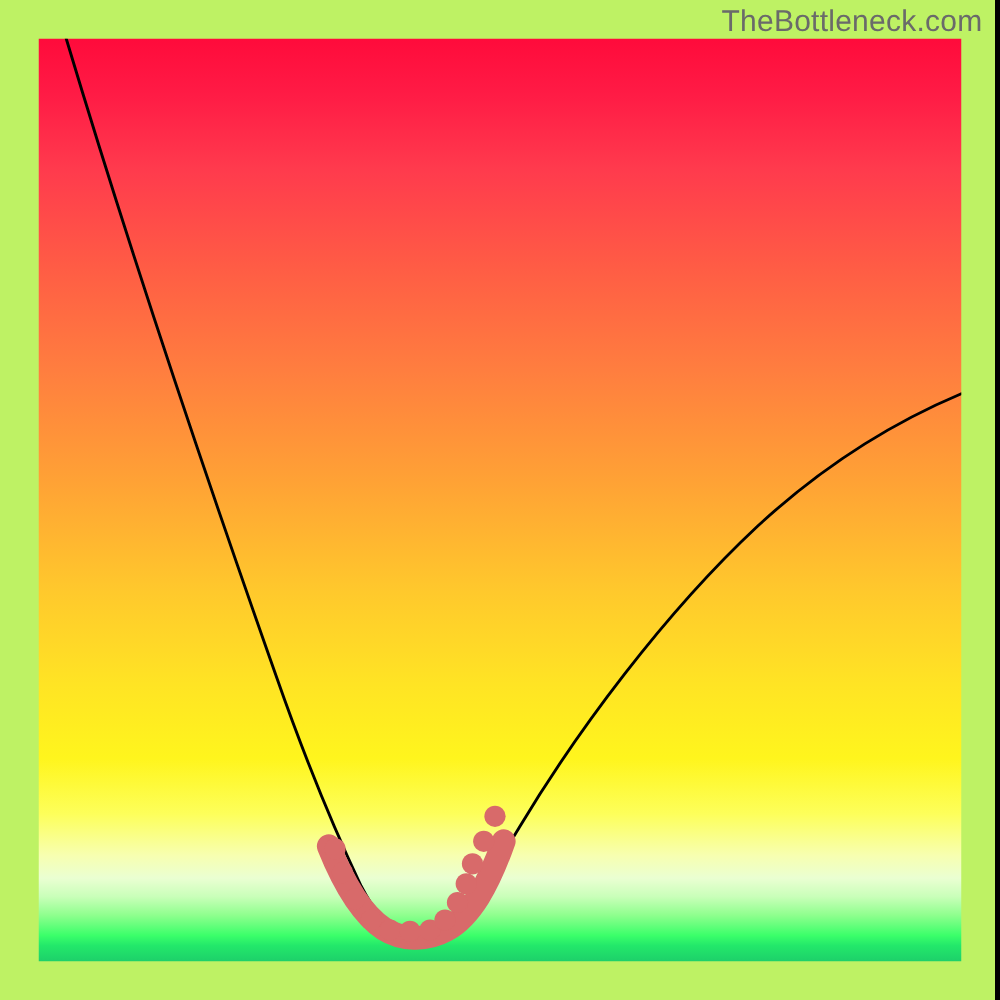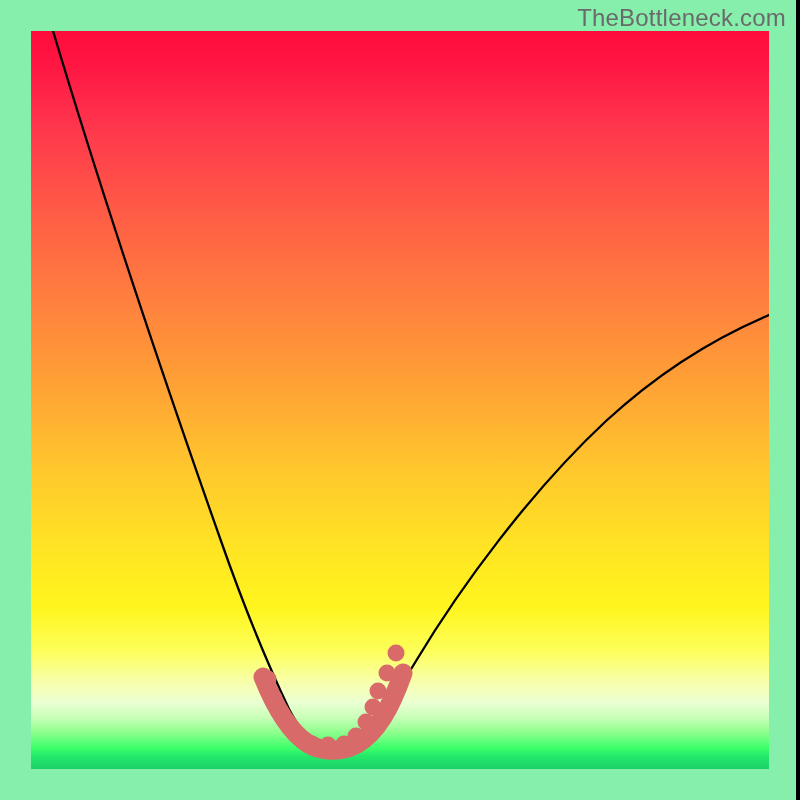--- a/index.html
+++ b/index.html
@@ -10,21 +10,21 @@
     overflow: hidden;
     background: #000;
     font-family: Arial, Helvetica, sans-serif;
   }
   .frame {
     position: absolute;
     top: 0;
     left: 0;
     width: 796px;
     height: 800px;
-    background: #86efac;
+    background: #bef264;
   }
   .plot {
     position: absolute;
     top: 31px;
     left: 31px;
     width: 738px;
     height: 738px;
     
     background: linear-gradient(
       to bottom,

